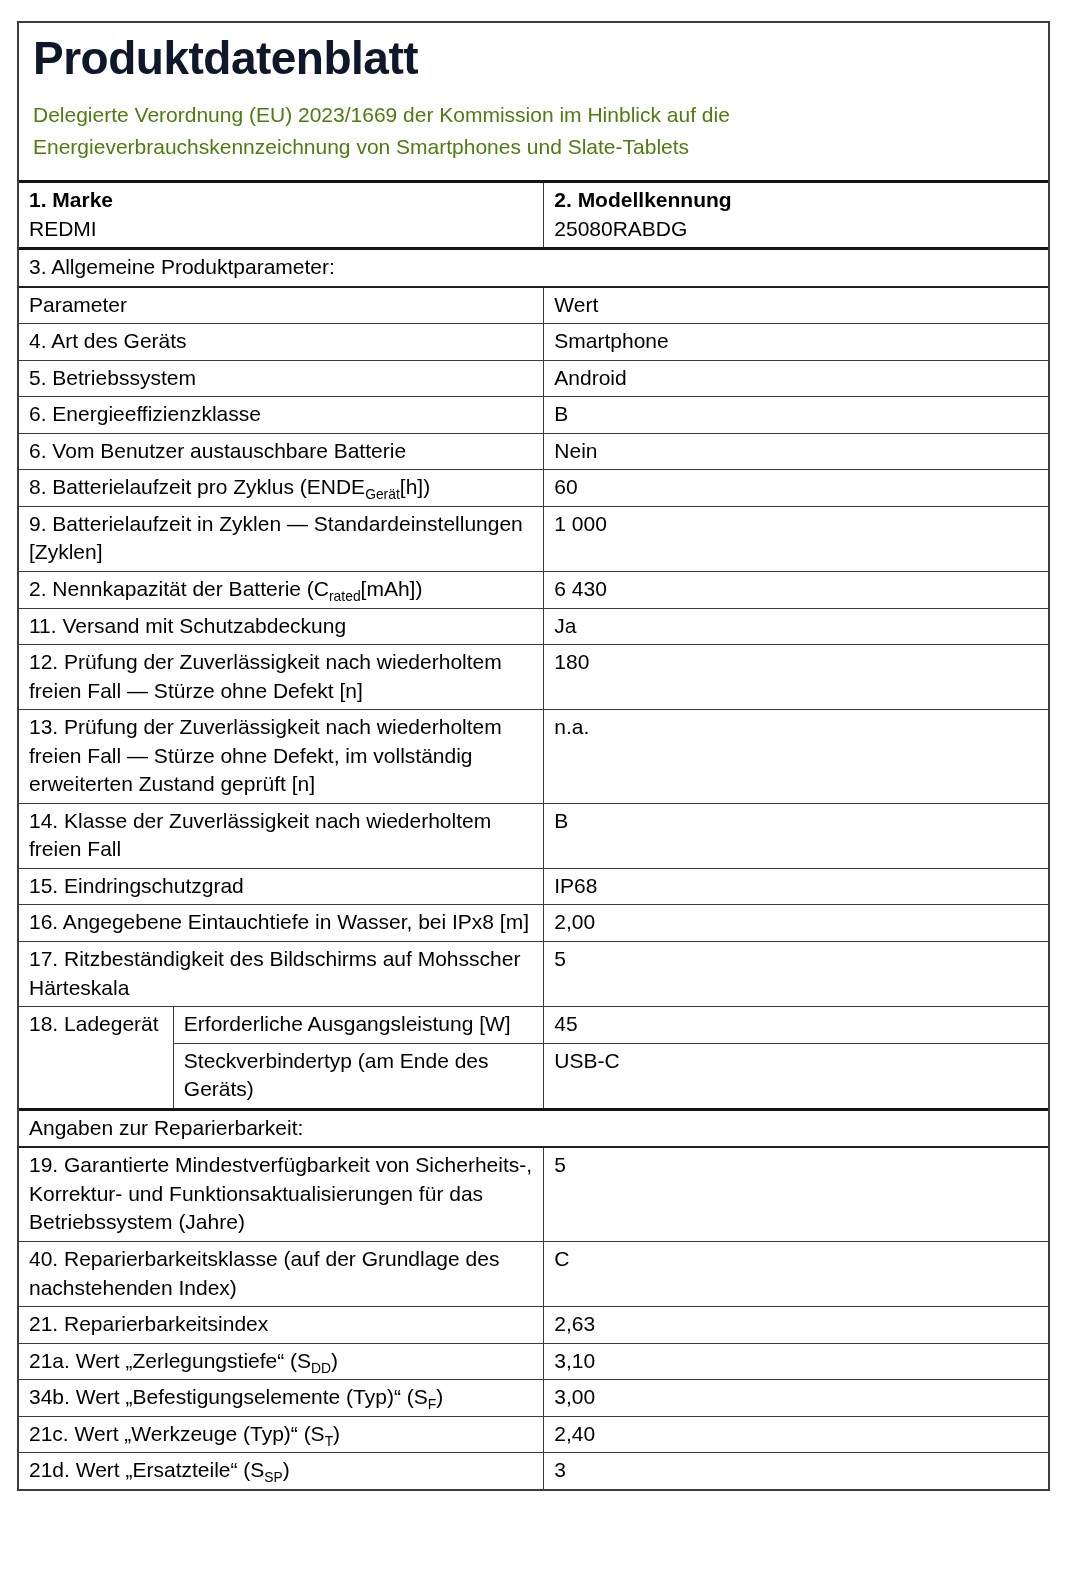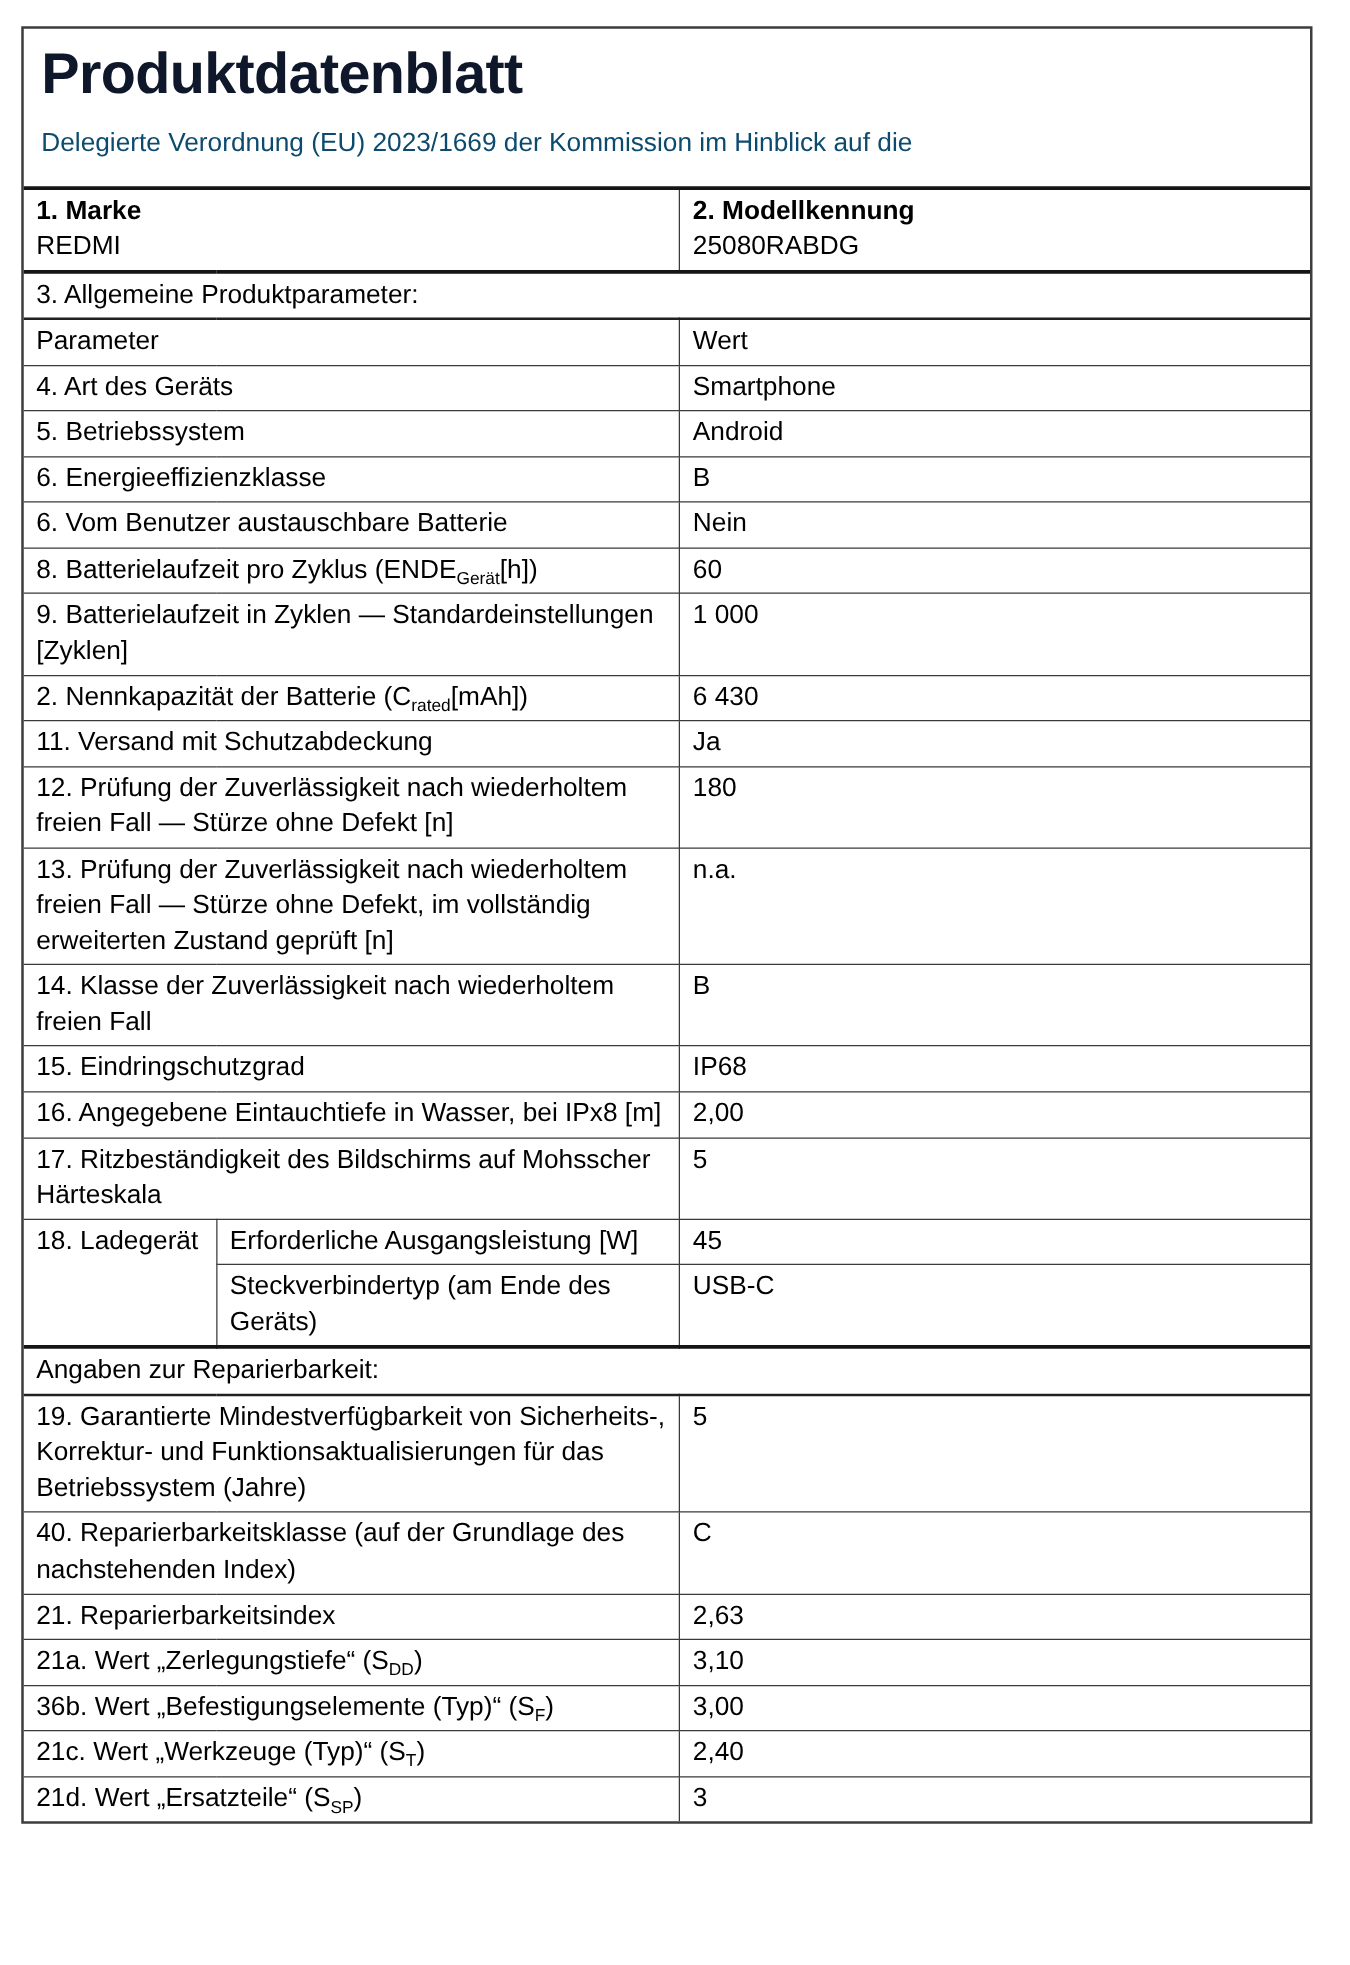--- a/index.html
+++ b/index.html
@@ -13,21 +13,21 @@
     position: absolute; left: 17px; top: 21px; width: 1033px;
     box-sizing: border-box;
     border: 2px solid #3d3d3d;
     background: #fff;
   }
   .titleblock { padding: 8px 14px 18px 14px; }
   .doc-title {
     margin: 0; font-size: 46px; font-weight: 700; letter-spacing: -0.5px;
     color: #38208C; line-height: 1.0; padding-top: 4px;
   }
-  .subtitle { margin-top: 18px; font-size: 21px; line-height: 1.5; color: #0c4a6e; }
+  .subtitle { margin-top: 18px; font-size: 21px; line-height: 1.5; color: #4d7c0f; }
   .subtitle span { display: block; }
 
   .grid-wrap { border-top: 3px solid #151515; }
   table.sheet {
     width: 100%; border-collapse: collapse; table-layout: fixed;
     font-size: 21px; border-style: hidden; 
   }
   table.sheet td {
     border: 1.5px solid #3a3a3a;
     padding: 3px 10px 4px 10px;
@@ -47,20 +47,21 @@
 </style>
 </head>
 <body>
 
 <div class="frame">
 
   <div class="titleblock">
     <h1 class="doc-title" style="color: #0f172a;">Produktdatenblatt</h1>
     <div class="subtitle">
       <span>Delegierte Verordnung (EU) 2023/1669 der Kommission im Hinblick auf die</span>
+      <span>Energieverbrauchskennzeichnung von Smartphones und Slate-Tablets</span>
     </div>
   </div>
 
   <div class="grid-wrap">
     <table class="sheet">
       <colgroup>
         <col style="width:15%">
           <col style="width:36%">
           <col style="width:49%">
       </colgroup>
@@ -167,21 +168,21 @@
         </tr>
         <tr>
           <td colspan="2"><span>21. Reparierbarkeitsindex</span></td>
           <td>2,63</td>
         </tr>
         <tr>
           <td colspan="2" class="ind"><span>21a. Wert „Zerlegungstiefe“ (S</span><sub>DD</sub><span>)</span></td>
           <td>3,10</td>
         </tr>
         <tr>
-          <td colspan="2" class="ind"><span>36b. Wert „Befestigungselemente (Typ)“ (S</span><sub>F</sub><span>)</span></td>
+          <td colspan="2" class="ind"><span>34b. Wert „Befestigungselemente (Typ)“ (S</span><sub>F</sub><span>)</span></td>
           <td>3,00</td>
         </tr>
         <tr>
           <td colspan="2" class="ind"><span>21c. Wert „Werkzeuge (Typ)“ (S</span><sub>T</sub><span>)</span></td>
           <td>2,40</td>
         </tr>
         <tr>
           <td colspan="2" class="ind"><span>21d. Wert „Ersatzteile“ (S</span><sub>SP</sub><span>)</span></td>
           <td>3</td>
         </tr>

